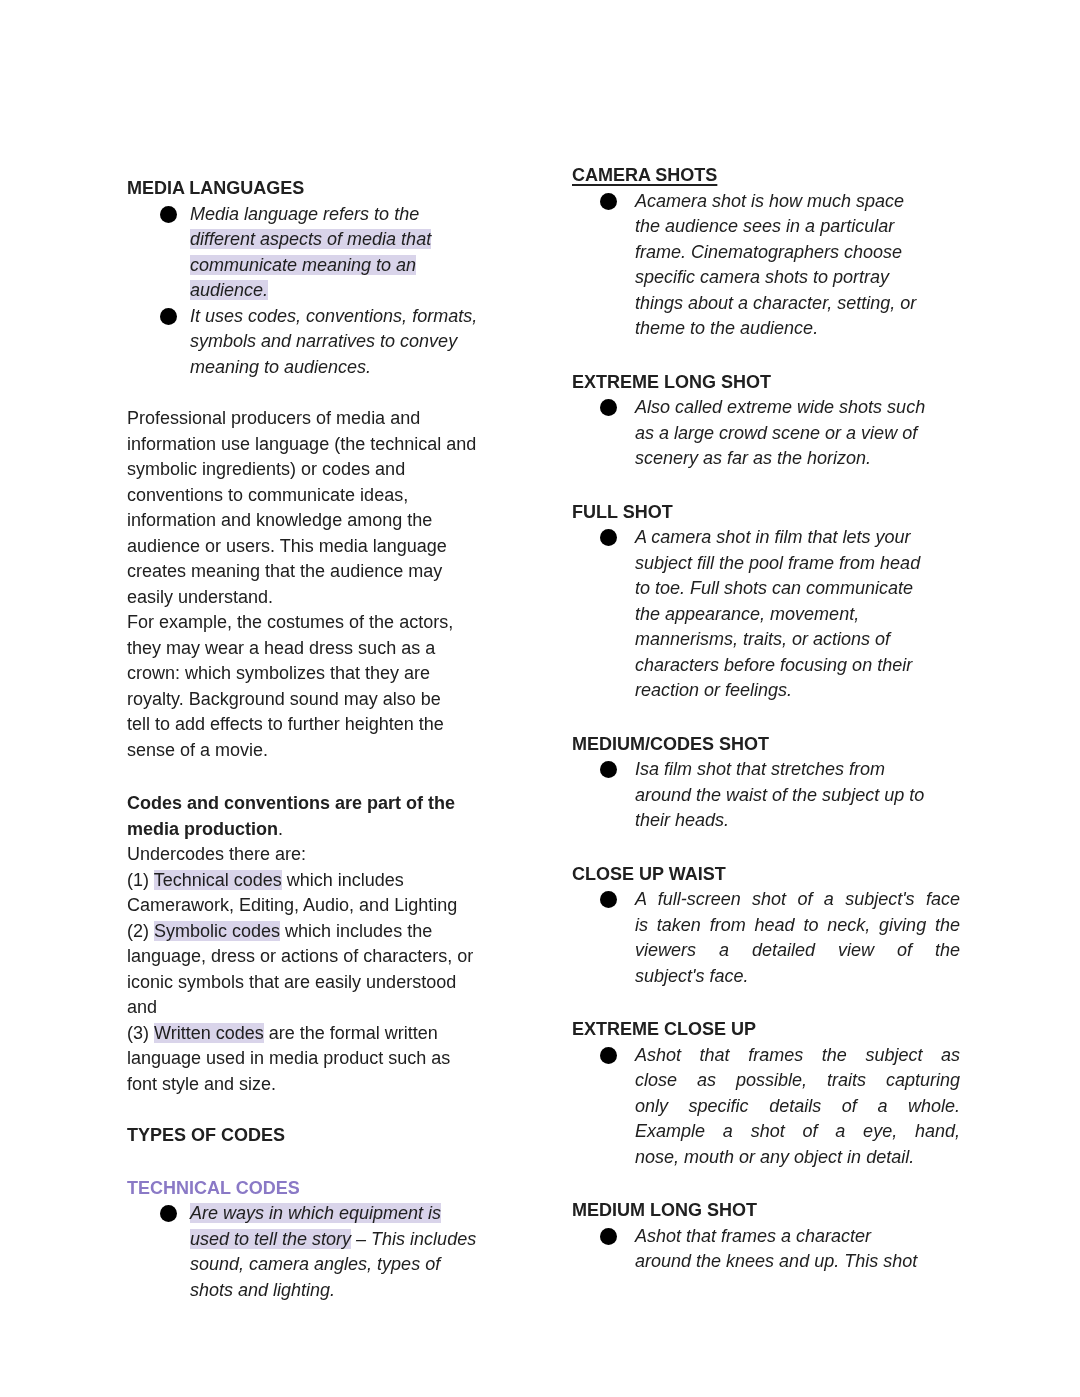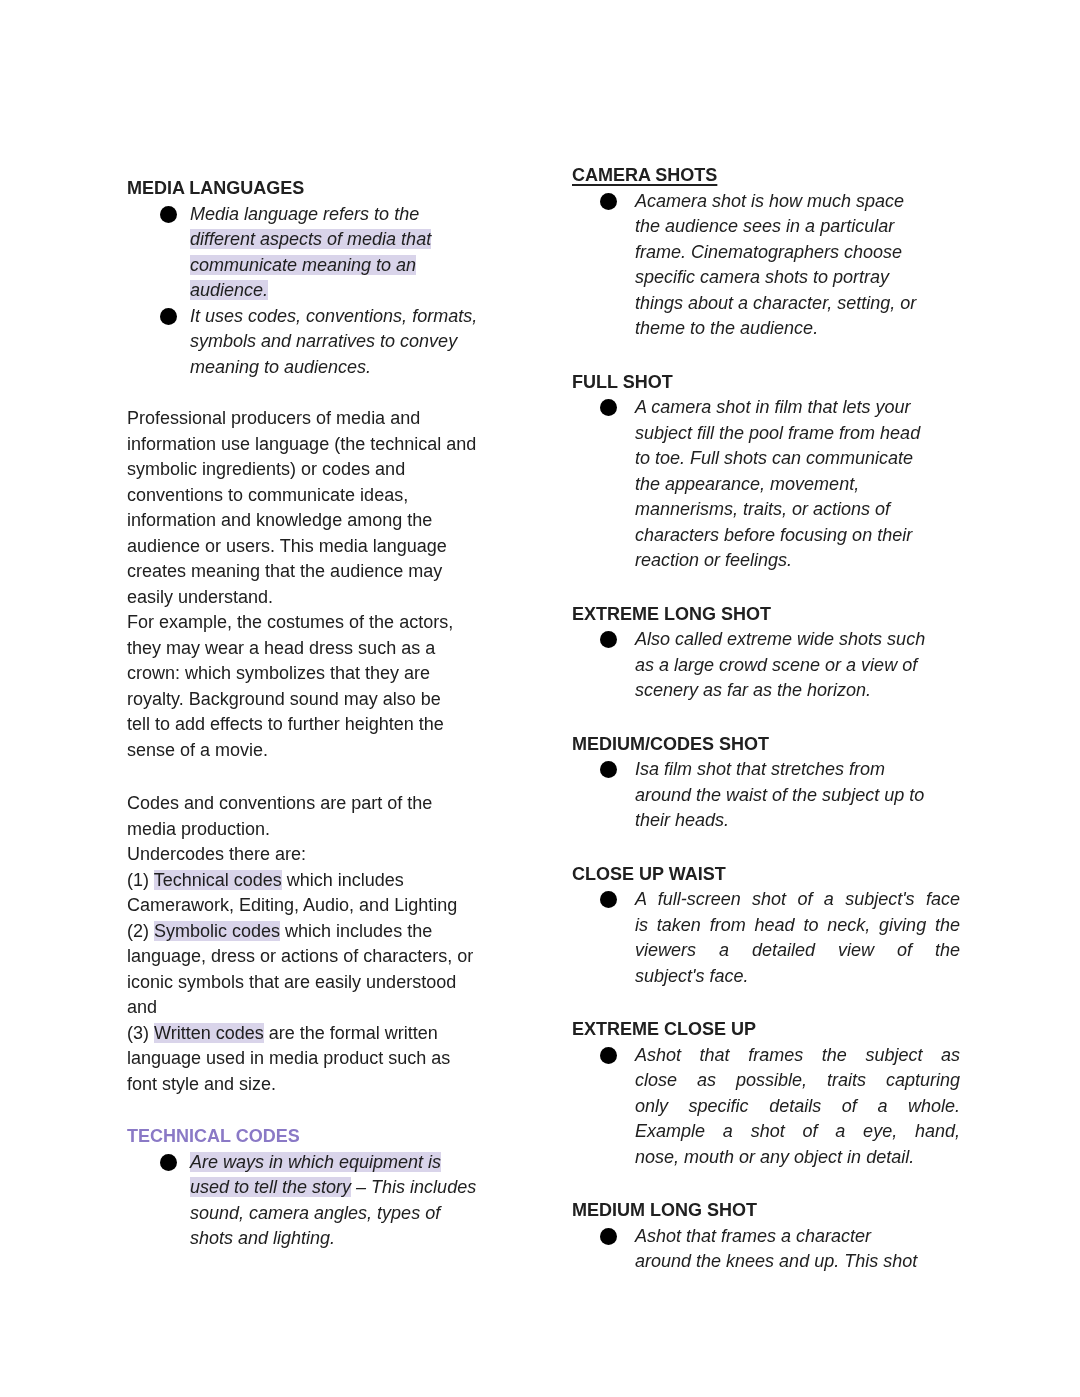--- a/index.html
+++ b/index.html
@@ -17,21 +17,21 @@
     overflow:hidden;
   }
   .col{position:absolute;}
   .col-left{left:127px;top:128px;width:386px;margin-top:48px;}
   .col-right{left:572px;top:151px;width:388px;}
   .pre{white-space:pre-line;}
   .h{font-weight:700;}
   .h-underline{text-decoration:underline;text-decoration-thickness:2px;text-underline-offset:3px;}
   .h-purple{color:var(--purple);}
   .hl{background:var(--hl);}
-  .bold{font-weight:400;}
+  .bold{font-weight:700;}
   .bullet{position:relative;padding-left:63px;font-style:italic;}
   .bullet .dot{
     position:absolute;left:33px;top:4px;width:17px;height:17px;
     background:#000;border-radius:50%;
   }
   .col-right .bullet .dot{left:28px;}
   .mt26{margin-top:26px;}
   .mt27{margin-top:27px;}
   .mt28{margin-top:28px;}
   .sec{margin-top:28px;}
@@ -86,20 +86,21 @@
 Camerawork, Editing, Audio, and Lighting</span></div>
       <div class="pre"><span>(2) </span><span class="hl">Symbolic codes</span><span> which includes the
 language, dress or actions of characters, or
 iconic symbols that are easily understood
 and</span></div>
       <div class="pre"><span>(3) </span><span class="hl">Written codes</span><span> are the formal written
 language used in media product such as
 font style and size.</span></div>
     </div>
 
+    <div class="h mt26">TYPES OF CODES</div>
 
     <div class="h h-purple mt27">TECHNICAL CODES</div>
 
     <div class="bullet">
       <span class="dot"></span>
       <div class="pre"><span class="hl">Are ways in which equipment is
 used to tell the story</span><span> – This includes
 sound, camera angles, types of
 shots and lighting.</span></div>
     </div>
@@ -115,40 +116,40 @@
         <div class="pre">Acamera shot is how much space
 the audience sees in a particular
 frame. Cinematographers choose
 specific camera shots to portray
 things about a character, setting, or
 theme to the audience.</div>
       </div>
     </div>
 
     <div class="sec">
+      <div class="h">EXTREME LONG SHOT</div>
+      <div class="bullet">
+        <span class="dot"></span>
+        <div class="pre">Also called extreme wide shots such
+as a large crowd scene or a view of
+scenery as far as the horizon.</div>
+      </div>
+    </div>
+
+    <div class="sec">
       <div class="h">FULL SHOT</div>
       <div class="bullet">
         <span class="dot"></span>
         <div class="pre">A camera shot in film that lets your
 subject fill the pool frame from head
 to toe. Full shots can communicate
 the appearance, movement,
 mannerisms, traits, or actions of
 characters before focusing on their
 reaction or feelings.</div>
-      </div>
-    </div>
-
-    <div class="sec">
-      <div class="h">EXTREME LONG SHOT</div>
-      <div class="bullet">
-        <span class="dot"></span>
-        <div class="pre">Also called extreme wide shots such
-as a large crowd scene or a view of
-scenery as far as the horizon.</div>
       </div>
     </div>
 
     <div class="sec">
       <div class="h">MEDIUM/CODES SHOT</div>
       <div class="bullet">
         <span class="dot"></span>
         <div class="pre">Isa film shot that stretches from
 around the waist of the subject up to
 their heads.</div>

